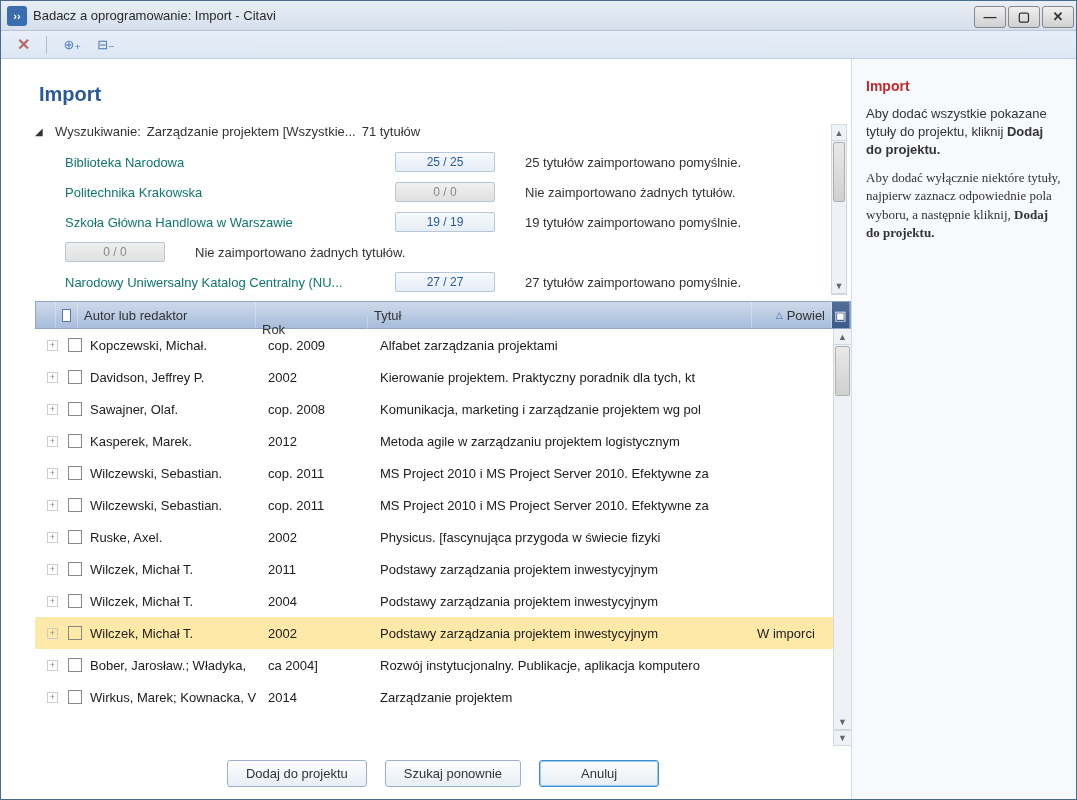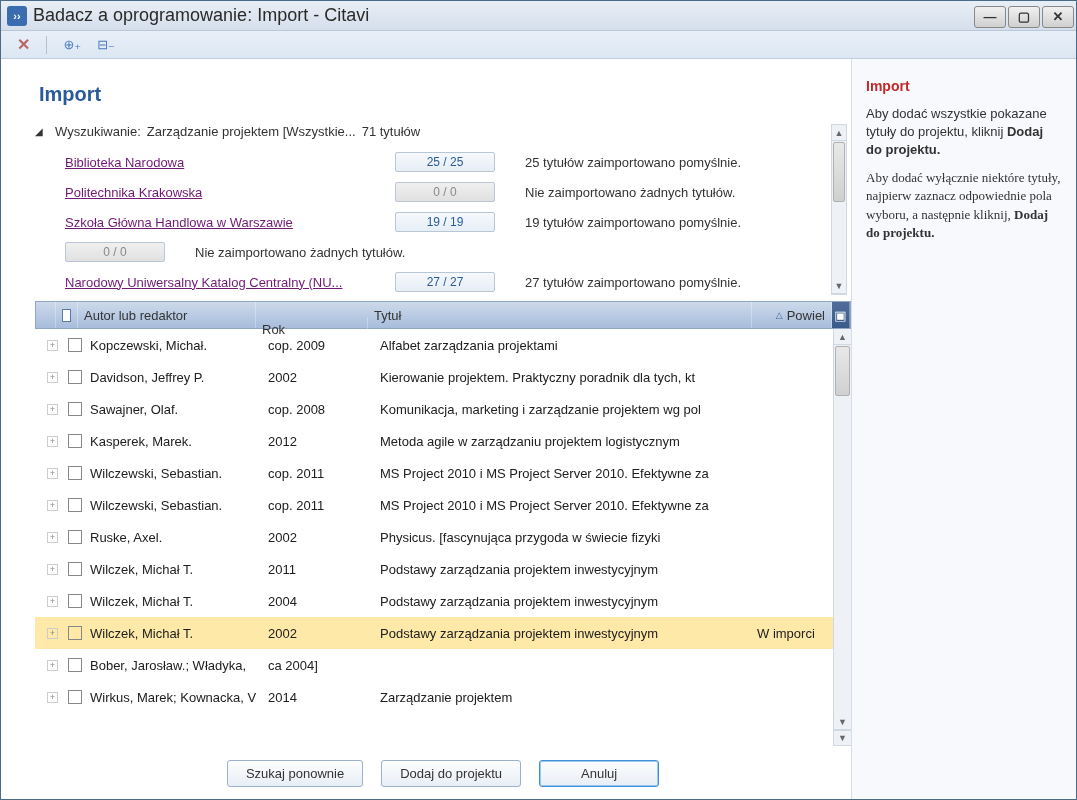--- a/index.html
+++ b/index.html
@@ -1,38 +1,38 @@
 <!DOCTYPE html>
 <html><head>
 <meta charset="utf-8">
 <style>
 * { box-sizing: border-box; margin: 0; padding: 0; }
 body { font-family: "Segoe UI", Tahoma, sans-serif; font-size: 13px; color: #333; background: #b0b0b0; width: 1077px; height: 800px; overflow: hidden; }
 .window { width: 1077px; height: 800px; background: #fff; display: flex; flex-direction: column; border: 1px solid #4a6a8a; }
 .titlebar { height: 30px; background: linear-gradient(#e8eef5, #d5dfec); display: flex; align-items: center; border-bottom: 1px solid #b8c6d6; }
 .titlebar-icon { width: 20px; height: 20px; margin: 0 6px; background: #3a6db0; border-radius: 3px; display: flex; align-items: center; justify-content: center; color: #fff; font-weight: bold; font-size: 11px; }
-.titlebar-text { flex: 1; color: #2a2a2a; font-size: 18px; }
+.titlebar-text { flex: 1; color: #2a2a2a; font-size: 13px; }
 .window-controls { display: flex; }
 .wc-btn { width: 32px; height: 22px; margin: 2px 2px 0 0; background: linear-gradient(#f0f0f0, #d0d0d0); border: 1px solid #888; border-radius: 3px; display: flex; align-items: center; justify-content: center; color: #333; font-size: 13px; font-weight: bold; }
 .toolbar { height: 28px; background: linear-gradient(#e8eff8, #dce7f3); display: flex; align-items: center; padding: 0 10px; border-bottom: 1px solid #c0cfe0; gap: 4px; }
 .tb-close { color: #b86a6a; font-size: 16px; font-weight: bold; padding: 0 6px; cursor: pointer; }
 .tb-sep { width: 1px; height: 18px; background: #b0c0d0; margin: 0 6px; }
 .tb-icon { color: #4a7abf; font-size: 13px; padding: 2px 6px; cursor: pointer; }
 .body { flex: 1; display: flex; overflow: hidden; }
 .main { flex: 1; display: flex; flex-direction: column; padding: 16px 0 12px 34px; }
 .page-title { color: #2a5a9a; font-size: 20px; font-weight: 600; margin: 8px 0 18px 4px; }
 .sources-box { position: relative; margin-right: 10px; }
 .sources-scroll { position: absolute; right: -6px; top: 0; bottom: 0; width: 16px; background: #eef1f5; border: 1px solid #d0d8e2; display: flex; flex-direction: column; }
 .sb-btn { height: 16px; display: flex; align-items: center; justify-content: center; color: #666; font-size: 9px; border-bottom: 1px solid #d0d8e2; }
 .sb-thumb { flex: 0 0 60px; background: linear-gradient(#e8e8e8,#d0d0d0); border: 1px solid #b0b0b0; margin: 1px; border-radius: 2px; }
 .sources { padding-right: 26px; }
 .src-head { display: flex; align-items: center; color: #333; margin-bottom: 8px; }
 .src-head .arrow { width: 14px; margin-right: 6px; color: #333; font-size: 10px; }
 .src-row { display: flex; align-items: center; height: 30px; padding-left: 30px; }
-.src-name { width: 330px; color: #701a75; white-space: nowrap; overflow: hidden; text-overflow: ellipsis; text-decoration: underline; }
+.src-name { width: 330px; color: #0f766e; white-space: nowrap; overflow: hidden; text-overflow: ellipsis; }
 .src-count { width: 100px; text-align: center; color: #2a5a9a; background: linear-gradient(#f6f9fc,#e6eef6); border: 1px solid #b8c6d6; border-radius: 2px; padding: 2px 0; font-size: 12px; }
 .src-count.gray { color: #888; background: linear-gradient(#f0f0f0,#e0e0e0); }
 .src-status { flex: 1; padding-left: 30px; color: #333; }
 .grid-wrap { margin-top: 6px; flex: 1; display: flex; flex-direction: column; min-height: 0; justify-content: flex-end; }
 .grid-header { display: flex; align-items: center; height: 28px; background: linear-gradient(#cdd9ea,#a7bddc); border: 1px solid #8fa6c5; color: #333; font-size: 13px; }
 .gh-cell { padding: 0 6px; display: flex; align-items: center; height: 100%; border-right: 1px solid rgba(255,255,255,0.3); }
 .gh-expand { width: 20px; }
 .gh-check { width: 22px; }
 .gh-author { width: 178px; }
 .gh-year { width: 112px; margin-top: 29px; }
@@ -223,20 +223,21 @@
                 <div class="r-author">Wilczek, Michał T.</div>
                 <div class="r-year">2002</div>
                 <div class="r-title">Podstawy zarządzania projektem inwestycyjnym</div>
                 <div class="r-dup">W imporci</div>
               </div>
               <div class="row">
                 <div class="r-expand">+</div>
                 <div class="r-check"></div>
                 <div class="r-author">Bober, Jarosław.; Władyka,</div>
                 <div class="r-year">ca 2004]</div>
+                <div class="r-title">Rozwój instytucjonalny. Publikacje, aplikacja komputero</div>
                 <div class="r-dup"></div>
               </div>
               <div class="row">
                 <div class="r-expand">+</div>
                 <div class="r-check"></div>
                 <div class="r-author">Wirkus, Marek; Kownacka, V</div>
                 <div class="r-year">2014</div>
                 <div class="r-title">Zarządzanie projektem</div>
                 <div class="r-dup"></div>
               </div>
@@ -245,22 +246,22 @@
             <div class="sb-btn">▲</div>
             <div class="gs-thumb"></div>
             <div style="flex:1"></div>
             <div class="sb-btn">▼</div>
             <div class="sb-btn" style="border-top:1px solid #d0d8e2;">▼</div>
           </div>
         </div>
       </div>
 
       <div class="buttons">
+        <button class="btn">Dodaj do projektu</button>
         <button class="btn">Szukaj ponownie</button>
-        <button class="btn">Dodaj do projektu</button>
         <button class="btn primary">Anuluj</button>
       </div>
     </div>
 
     <div class="side">
       <div class="side-title">Import</div>
       <p><span>Aby dodać wszystkie pokazane tytuły do projektu, kliknij </span><b>Dodaj do projektu.</b></p>
       <p style="margin-top:10px;font-family:Liberation Serif, serif;"><span>Aby dodać wyłącznie niektóre tytuły, najpierw zaznacz odpowiednie pola wyboru, a następnie kliknij, </span><b>Dodaj do projektu.</b></p>
     </div>
   </div>

